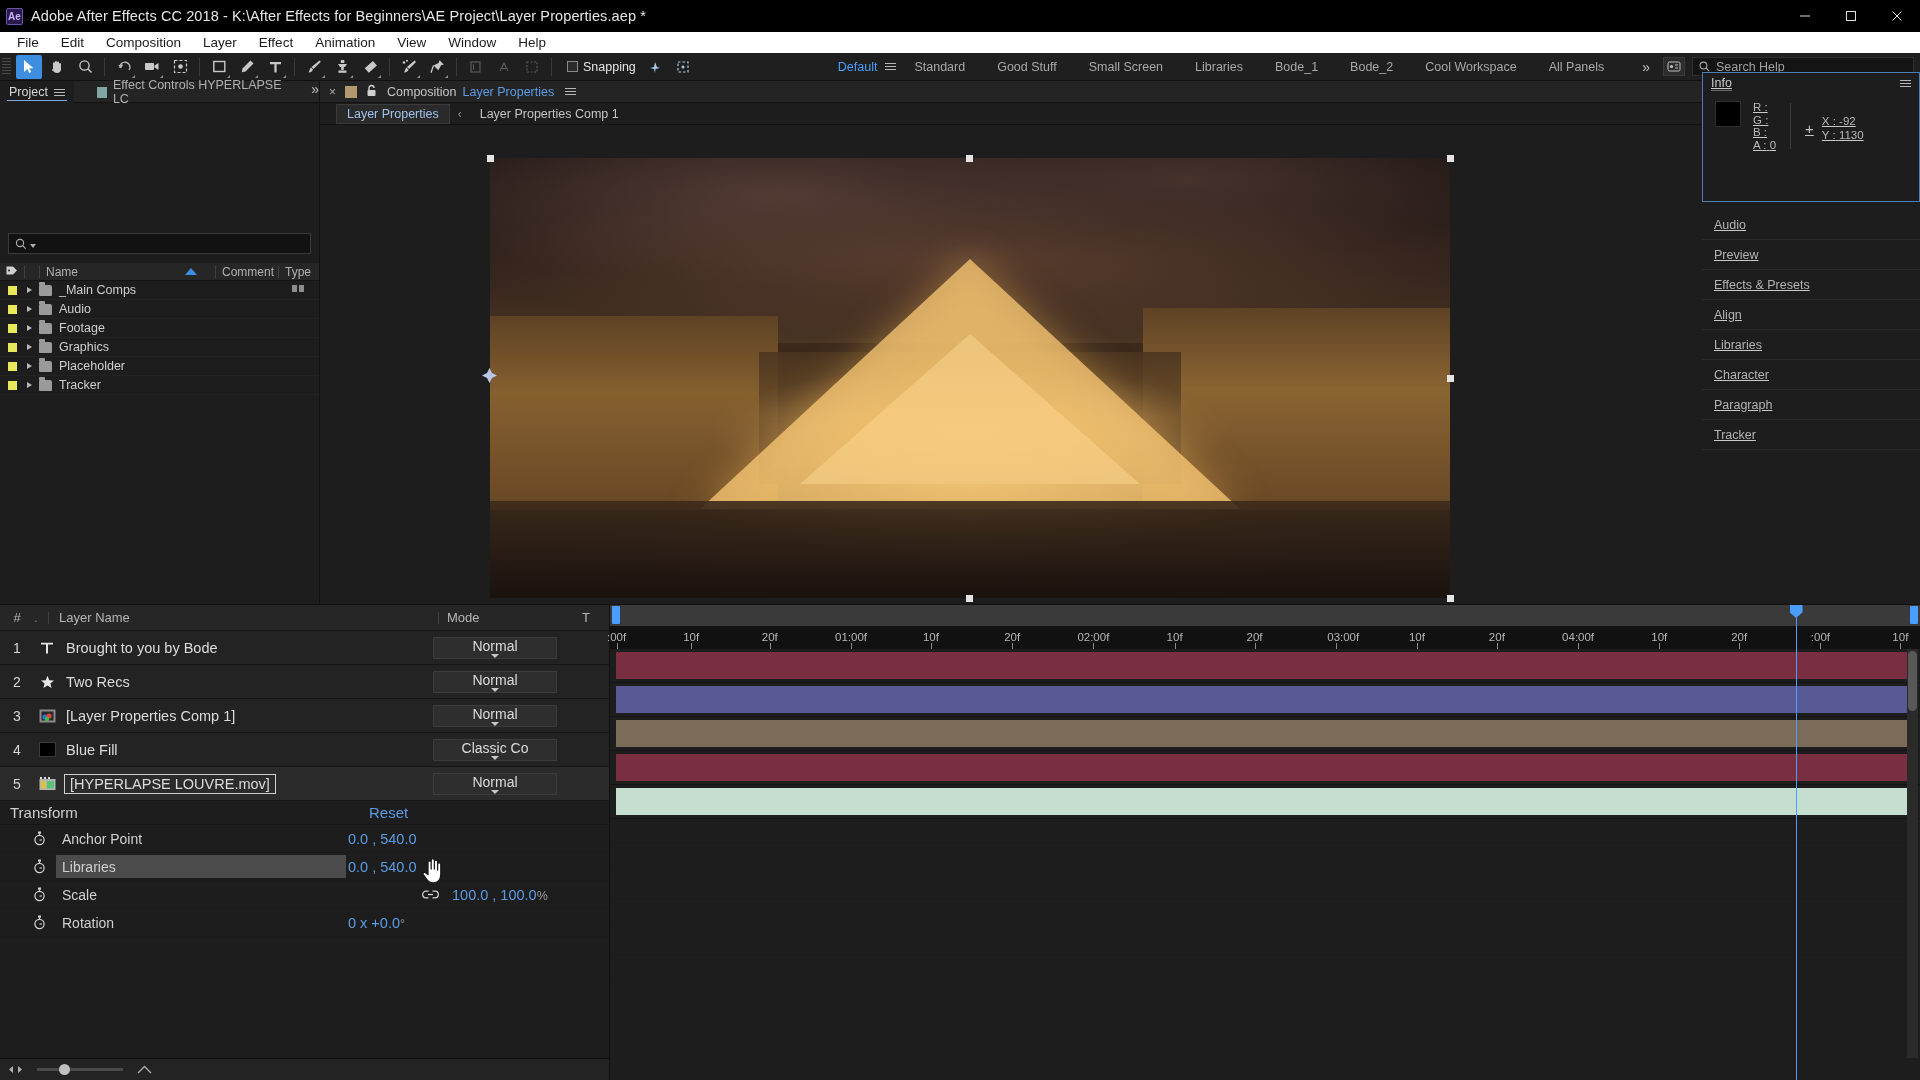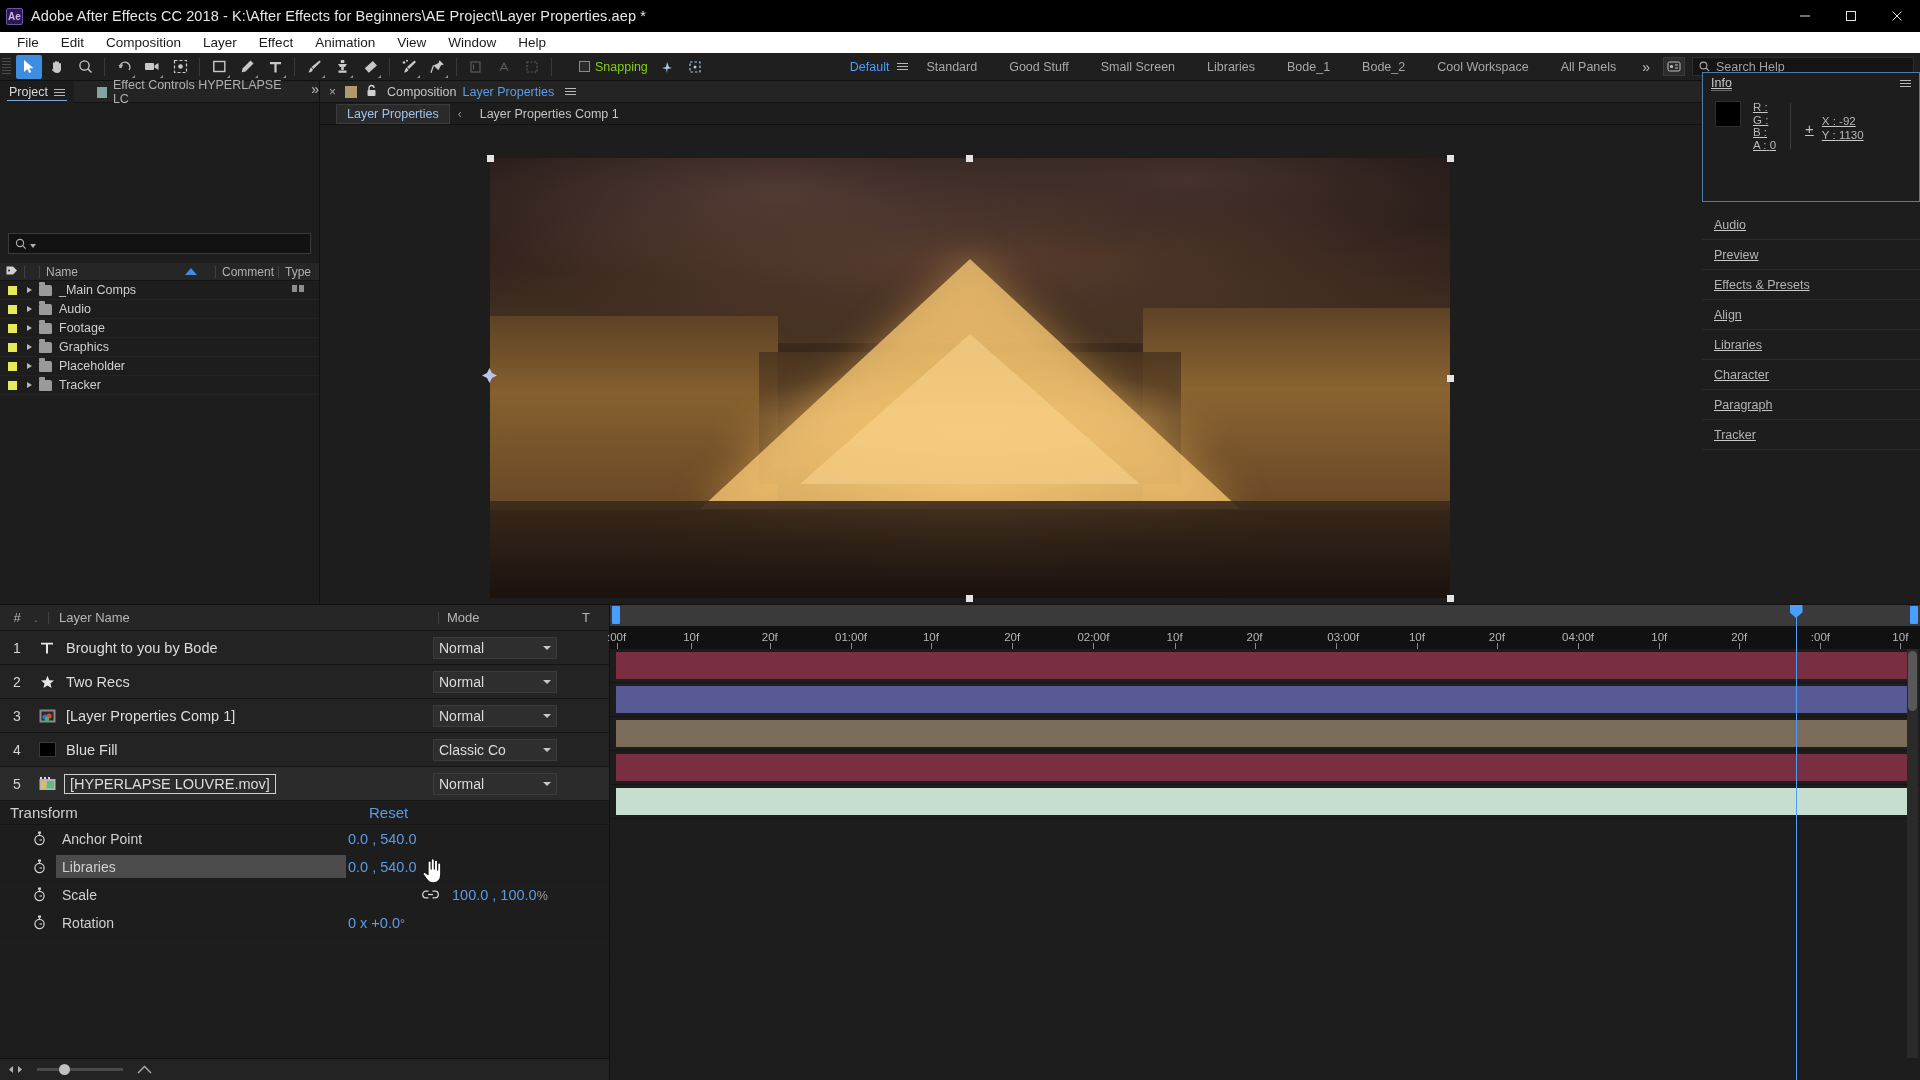--- a/index.html
+++ b/index.html
@@ -48,22 +48,22 @@
   .tool {
     width:26px; height:24px; display:flex; align-items:center; justify-content:center;
     position:relative; margin:0 1px;
   }
   .tool.active { background:#3d8ee0; border-radius:2px; }
   .tool svg { display:block; }
   .tool .corner { position:absolute; right:2px; bottom:1px; width:0;height:0;
      border-left:3px solid transparent; border-bottom:3px solid #8d8d8d; }
   .tsep { width:1px; height:18px; background:#3a3a3a; margin:0 5px; }
   .snapping {
-    display:flex; align-items:center; gap:5px; margin-left:22px;
-    font-size:12.5px; color:#84cc16;
+    display:flex; align-items:center; gap:5px; margin-left:10px;
+    font-size:12.5px; color:#e5e5e5;
   }
   .chk { width:11px; height:11px; border:1px solid #8a8a8a; background:#2b2b2b; }
   .ws-tabs { display:flex; align-items:center; margin-left:125px; gap:0; }
   .ws-tab { font-size:12.5px; color:#a8a8a8; padding:0 16px; line-height:28px; white-space:nowrap; }
   .ws-tab.active { color:#4a9eff; }
   .ws-hamb { margin:0 2px 0 -8px; display:flex; align-items:center; }
   .ws-right { margin-left:auto; display:flex; align-items:center; gap:6px; padding-right:6px; }
   .chev2 { font-size:14px; color:#c0c0c0; padding:0 6px; }
   .searchhelp {
     display:flex; align-items:center; gap:6px; background:#141414;
@@ -186,21 +186,21 @@
   }
   .lyr-row { height:34px; display:flex; align-items:center; border-bottom:1px solid #151515;
     background:#232323; font-size:14.5px; color:#dcdcdc; }
   .lyr-row .num { width:34px; text-align:center; font-size:14px; color:#d6d6d6; }
   .lyr-ico { width:26px; display:flex; align-items:center; justify-content:center; }
   .lyr-name { flex:1; padding-left:6px; }
   .lyr-name.boxed { border:1px solid #cfcfcf; padding:1px 5px; display:inline-block; flex:0 0 auto; margin-left:4px; }
   .mode-sel {
     width:124px; height:22px; margin-right:6px; background:#2e2e2e; border:1px solid #3c3c3c;
     display:flex; align-items:center; justify-content:space-between; padding:0 5px;
-    font-size:14px; color:#dcdcdc; overflow:hidden;
+    font-size:14px; color:#dcdcdc; overflow:hidden;flex-direction:column;
   }
   .t-col { width:46px; }
   .tr-head { height:24px; display:flex; align-items:center; font-size:15px; color:#cfcfcf;
     background:#1d1d1d; border-bottom:1px solid #151515; padding-left:10px; }
   .tr-reset { color:#5c9ce6; margin-left:auto; margin-right:0; width:240px; }
   .prop-row { height:28px; display:flex; align-items:center; font-size:14px; color:#d0d0d0;
     border-bottom:1px solid #1b1b1b; position:relative; }
   .prop-row.sel .prop-label-bg { position:absolute; left:56px; width:290px; top:2px; bottom:2px; background:#4b4b4b; }
   .stopwatch { width:26px; display:flex; align-items:center; justify-content:center; margin-left:26px; }
   .prop-name { padding-left:10px; position:relative; z-index:2; }

